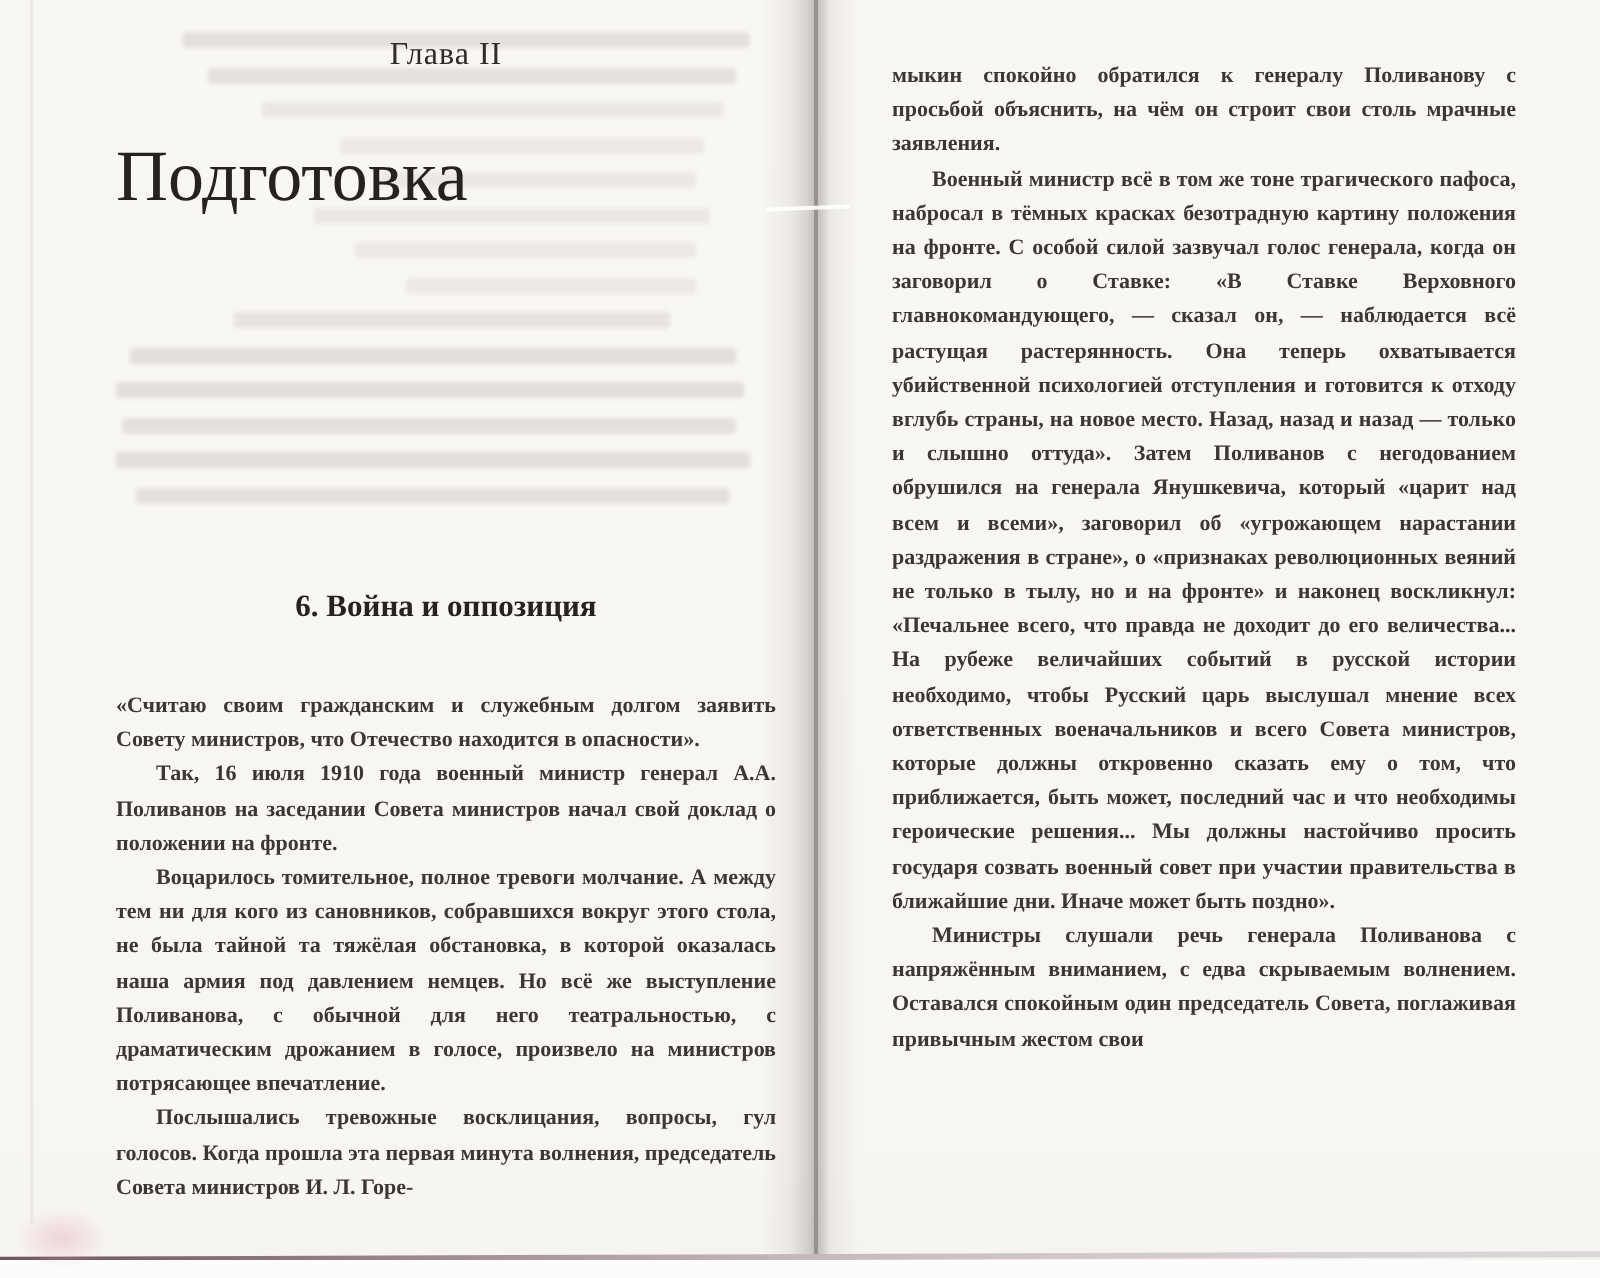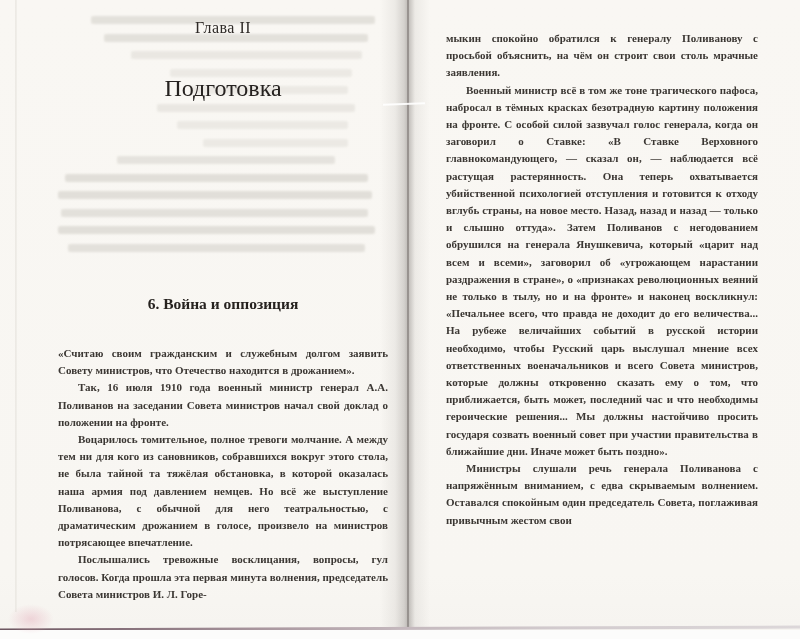--- a/index.html
+++ b/index.html
@@ -64,21 +64,21 @@
   }
   .right-col {
     position: absolute; left: 446px; top: 0; width: 312px; height: 628px;
   }
   .chapter-label {
     position: absolute; top: 19px; left: 0; width: 100%;
     text-align: center; font-size: 16px; color: #2f2b28; letter-spacing: .5px;
   }
   .book-title {
     position: absolute; top: 52px; left: 0; width: 100%;
-    text-align: center; font-size: 24px; line-height: 36px; color: #262220;
+    font-size: 36px; line-height: 36px; color: #262220;
   }
   .section-heading {
     position: absolute; top: 241px; left: 0; width: 100%;
     text-align: center; font-size: 15.5px; font-weight: bold; color: #26221f;
   }
   .body-text { color: #3b3733; font-size: 11px; line-height: 17.2px; text-align: justify; font-weight: bold; }
   .left-body { position: absolute; top: 273px; left: 0; width: 100%; }
   .right-body { position: absolute; top: 30px; left: 0; width: 100%; }
   .body-text p { margin: 0; }
   .body-text p.indent { text-indent: 20px; }
@@ -122,21 +122,21 @@
 
     <div class="chapter-label fg">Глава II</div>
 
     <div class="book-title fg">
       <div>Подготовка</div>
     </div>
 
     <div class="section-heading fg">6. Война и оппозиция</div>
 
     <div class="left-body body-text fg">
-      <p>«Считаю своим гражданским и служебным долгом заявить Совету министров, что Отечество находится в дрожанием».</p>
+      <p>«Считаю своим гражданским и служебным долгом заявить Совету министров, что Отечество находится в опасности».</p>
       <p class="indent">Так, 16 июля 1910 года военный министр генерал А.А. Поливанов на заседании Совета министров начал свой доклад о положении на фронте.</p>
       <p class="indent">Воцарилось томительное, полное тревоги молчание. А между тем ни для кого из сановников, собравшихся вокруг этого стола, не была тайной та тяжёлая обстановка, в которой оказалась наша армия под давлением немцев. Но всё же выступление Поливанова, с обычной для него театральностью, с драматическим дрожанием в голосе, произвело на министров потрясающее впечатление.</p>
       <p class="indent">Послышались тревожные восклицания, вопросы, гул голосов. Когда прошла эта первая минута волнения, председатель Совета министров И. Л. Горе-</p>
     </div>
 
   </div>
 
   <div class="right-col">
     <div class="right-body body-text fg">
       <p>мыкин спокойно обратился к генералу Поливанову с просьбой объяснить, на чём он строит свои столь мрачные заявления.</p>

